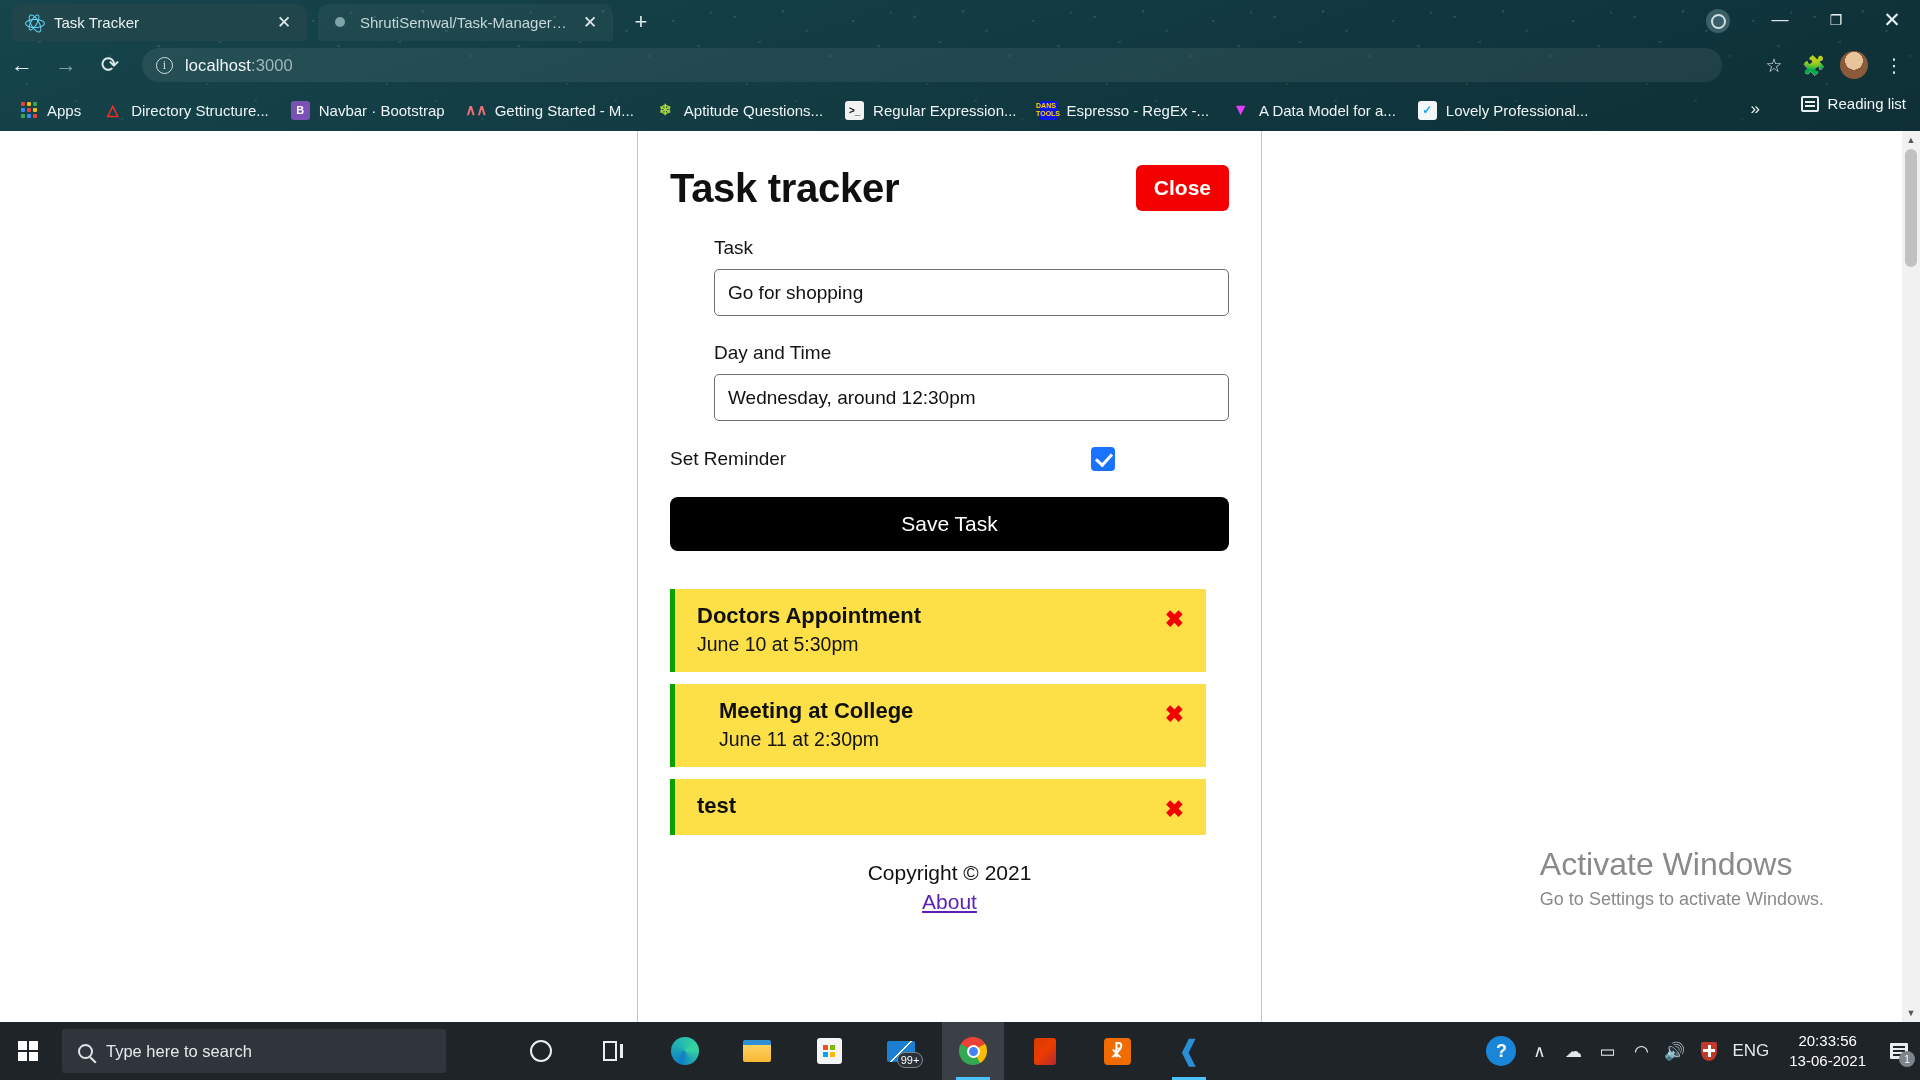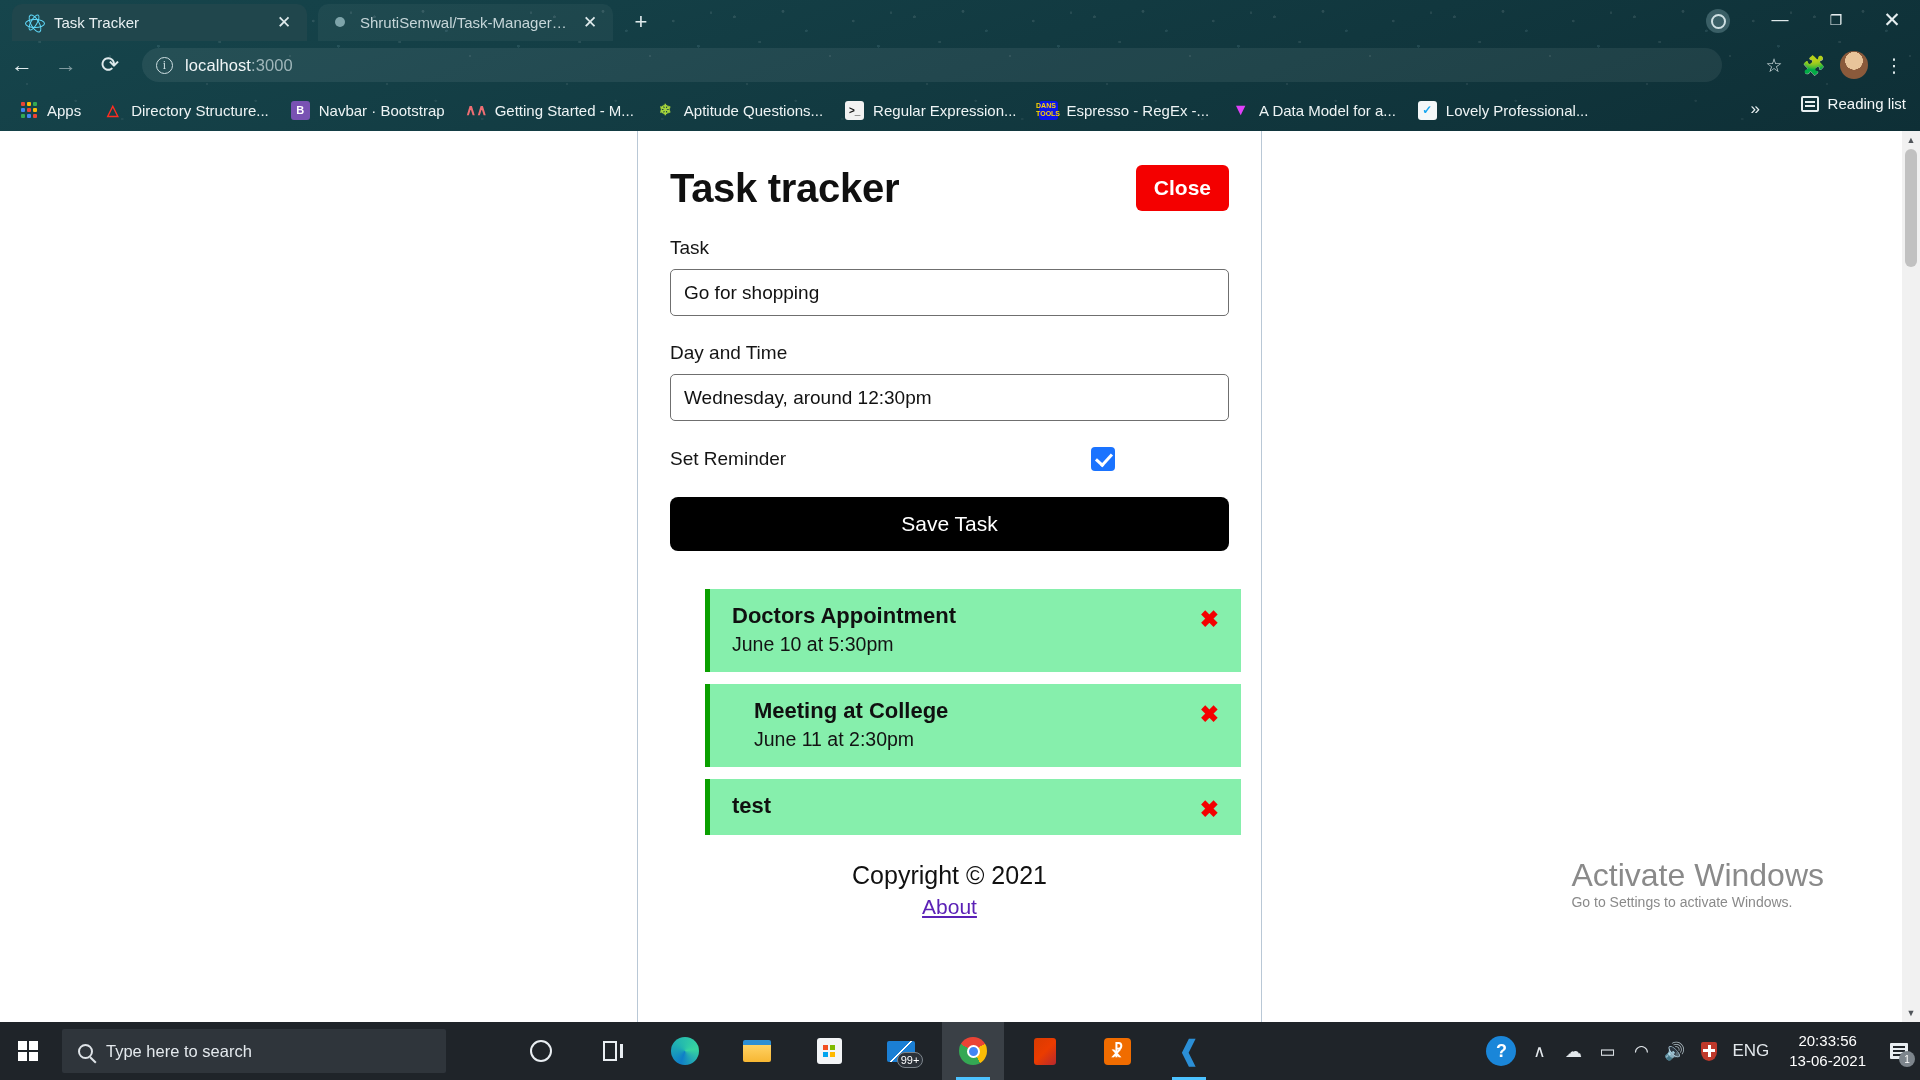--- a/index.html
+++ b/index.html
@@ -118,21 +118,21 @@
     background:#fff; border-left:1px solid #b9c8d6; border-right:1px solid #b9c8d6;
     padding: 22px 32px 0 32px;
   }
   .card-head { display:flex; align-items:center; justify-content:space-between; margin-top: 12px; }
   .card-title { font-size:40px; font-weight:bold; color:#101010; letter-spacing:-.3px; }
   .close-btn {
     background:#f40000; color:#fff; border:none; border-radius:6px;
     font-size:21px; font-weight:bold; padding:11px 18px; cursor:pointer;
     font-family:"Liberation Sans",sans-serif;
   }
-  .field { margin-top: 26px; }
+  .field { margin-top: 26px; margin-left: 44px; }
   .field-label { font-size:19px; color:#151515; margin-bottom:10px; display:block; }
   .field-input {
     width:100%; height:47px; border:1px solid #6f6f6f; border-radius:5px;
     padding: 0 13px; font-size:19px; color:#111; background:#fff;
     font-family:"Liberation Sans",sans-serif;
   }
   .field-check { margin-top: 26px; display:flex; align-items:center; }
   .field-check .field-label { margin-bottom:0; }
   .cb-wrap { margin-left: 305px; }
   .checkbox {
@@ -142,43 +142,43 @@
     content:""; position:absolute; left:8px; top:3px; width:7px; height:13px;
     border:solid #fff; border-width:0 3px 3px 0; transform:rotate(42deg);
   }
   .save-btn {
     display:block; width:100%; margin-top:26px; height:54px;
     background:#000; color:#fff; border:none; border-radius:8px;
     font-size:21px; cursor:pointer; font-family:"Liberation Sans",sans-serif;
   }
   .task-list { margin-top: 38px; }
   .task {
-    position:relative; background:#86efac; border-left:5px solid #0aa000;
-    padding: 14px 18px 16px 22px; margin-bottom: 12px; width: 536px; margin-left: 35px;
+    position:relative; background:#fde047; border-left:5px solid #0aa000;
+    padding: 14px 18px 16px 22px; margin-bottom: 12px; width: 536px;
   }
   .task-name { font-size:22px; font-weight:bold; color:#101010; }
   .task-time { font-size:19.5px; color:#131313; margin-top:4px; }
   .task-del {
     position:absolute; right:22px; top:19px; color:#f40000; font-size:23px; font-weight:bold;
     line-height:1; cursor:pointer;
   }
   .footer { margin-top: 26px; text-align:center; }
-  .copyright { font-size:25px; color:#111; }
+  .copyright { font-size:21px; color:#111; }
   .about-link { font-size:21px; color:#5b21b6; text-decoration:underline; display:inline-block; margin-top:5px; }
 
   
   .scrollbar { position:absolute; right:0; top:131px; width:18px; height:891px; background:#f1f1f1; }
   .sb-up, .sb-down { width:18px;height:18px;display:flex;align-items:center;justify-content:center;color:#50555a;font-size:9px;}
   .sb-down { position:absolute; bottom:0; }
   .sb-thumb { position:absolute; top:18px; left:3px; width:12px; height:118px; background:#c1c1c1; border-radius:6px; }
 
   
   .watermark { position:absolute; right:96px; bottom:112px; text-align:left; color:#8a8a8a; }
   .wm-1 { font-size:32px; }
-  .wm-2 { font-size:14px; }
+  .wm-2 { font-size:18px; margin-top:6px; }
 
   
   .taskbar { position:absolute; left:0; bottom:0; width:1920px; height:58px; background:#1f2429; display:flex; align-items:center; }
   .start-btn { width:56px; height:58px; display:flex; align-items:center; justify-content:center; }
   .winlogo { display:grid; grid-template-columns:repeat(2,9px); grid-template-rows:repeat(2,9px); gap:2.5px; }
   .winlogo span { background:#fff; display:block; }
   .search-box {
     margin-left: 6px; width: 384px; height:44px; background:#2f353b; border-radius:2px;
     display:flex; align-items:center; gap:13px; padding-left:16px;
   }

